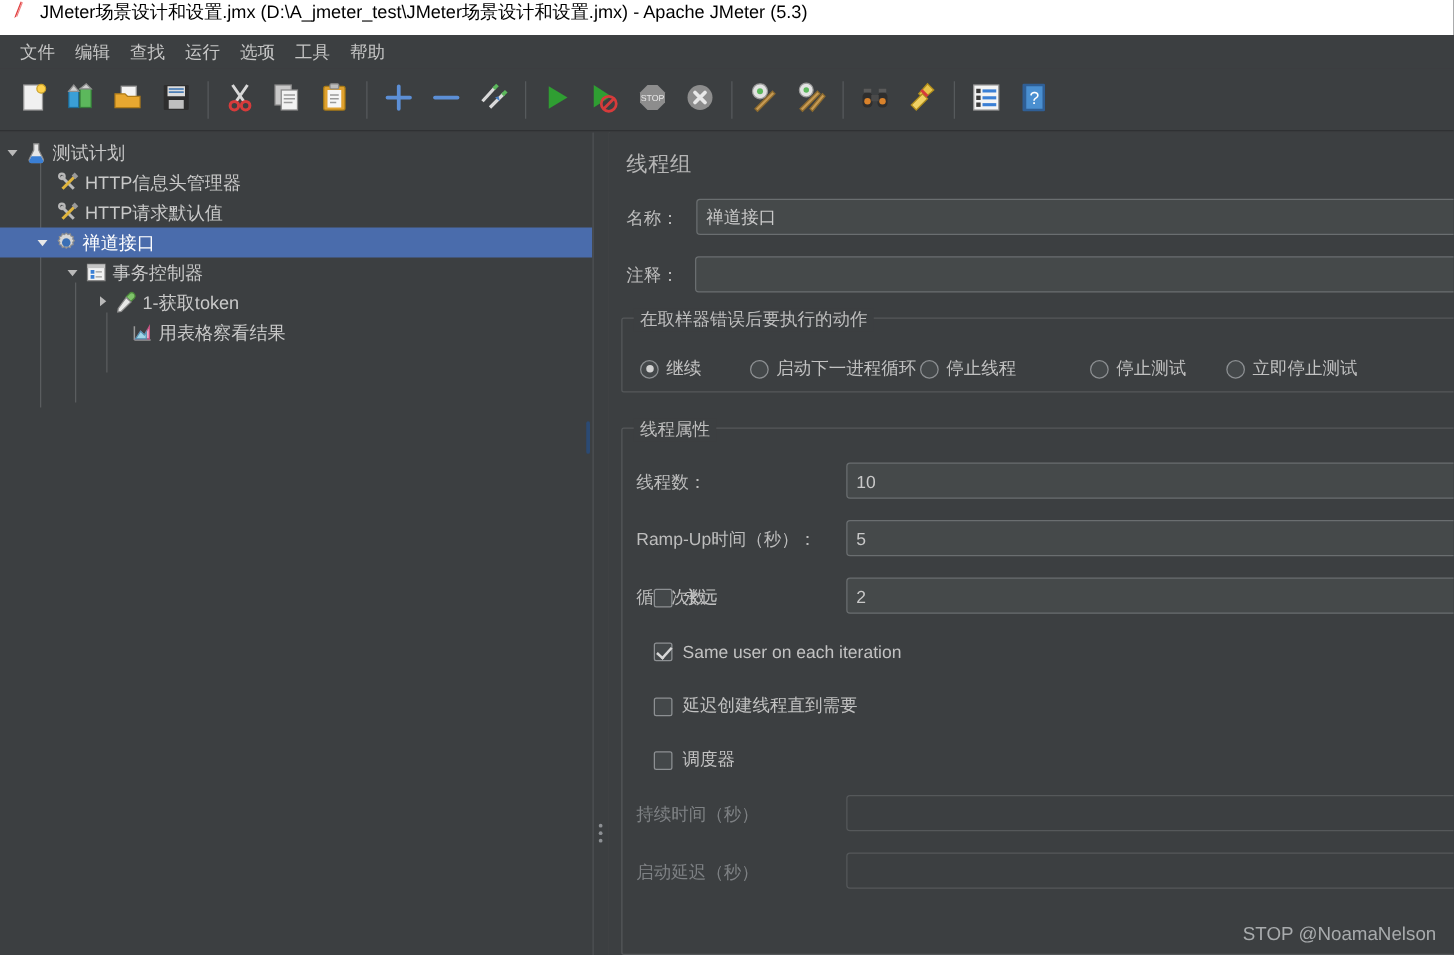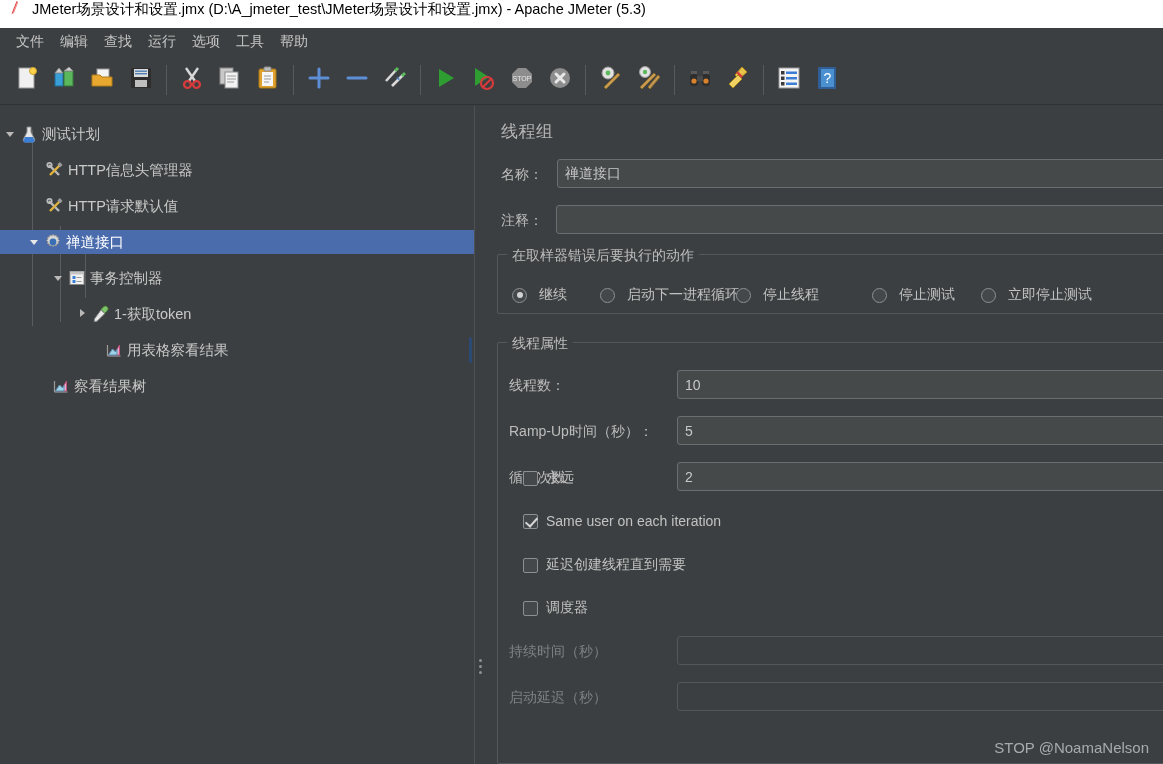--- a/index.html
+++ b/index.html
@@ -47,21 +47,21 @@
   .tsep{width:1px;height:30px;background:#565a5c;margin:0 6px;flex:none;}
 
   
   .tree-pane{
     position:absolute;left:0;top:106px;width:474px;height:658px;
     background:#3c3f41;overflow:hidden;
   }
   .tree{position:relative;padding-top:4px;}
   .trow{
     position:relative;height:24px;display:flex;align-items:center;
-    white-space:nowrap;cursor:default;margin-top:12px;
+    white-space:nowrap;cursor:default;
   }
   .trow.sel{background:#4a6cac;}
   .trow .lbl{font-size:14.5px;color:#c9c9c9;margin-left:4px;}
   .trow.sel .lbl{color:#ffffff;}
   .twist{
     width:14px;height:14px;flex:none;position:relative;margin-right:2px;
   }
   .twist::after{
     content:"";position:absolute;border-style:solid;
   }
@@ -120,21 +120,21 @@
     position:absolute;box-sizing:border-box;
     border:1px solid #55585a;border-radius:2px;
   }
   .group-title{
     position:absolute;background:#3c3f41;padding:0 5px;font-size:14px;color:#bdbdbd;
     white-space:nowrap;
   }
 
   
   .radio{
-    position:absolute;display:flex;align-items:center;gap:12px;white-space:nowrap;cursor:default;
+    position:absolute;display:flex;align-items:center;gap:6px;white-space:nowrap;cursor:default;
   }
   .radio .dot{
     width:15px;height:15px;border-radius:50%;border:1px solid #8d9093;background:#44484a;
     box-sizing:border-box;position:relative;flex:none;
   }
   .radio.on .dot::after{
     content:"";position:absolute;left:3.5px;top:3.5px;width:6px;height:6px;border-radius:50%;
     background:#d2d2d2;
   }
   .radio .rlbl{font-size:14px;color:#c2c2c2;}
@@ -486,31 +486,20 @@
           <svg width="18" height="18" viewBox="0 0 18 18">
             <path d="M2.5 15 h13" stroke="#9a9a9a" stroke-width="1.2"></path>
             <path d="M2.5 15 v-11" stroke="#9a9a9a" stroke-width="1.2"></path>
             <path d="M3.5 14 l4 -6 3 3 4 -7 v10 Z" fill="#f0a8c8" stroke="#c0507e"></path>
             <path d="M3.5 14 l4 -6 3 3 1.5 -2.6 v5.6 Z" fill="#9fd4e8" stroke="#4f93b0"></path>
           </svg>
         </span>
         <span class="lbl">用表格察看结果</span>
       </div>
 
-      <div class="trow" style="padding-left:52px;">
-        <span class="ticon">
-          <svg width="18" height="18" viewBox="0 0 18 18">
-            <path d="M2.5 15 h13" stroke="#9a9a9a" stroke-width="1.2"></path>
-            <path d="M2.5 15 v-11" stroke="#9a9a9a" stroke-width="1.2"></path>
-            <path d="M3.5 14 l4 -6 3 3 4 -7 v10 Z" fill="#f0a8c8" stroke="#c0507e"></path>
-            <path d="M3.5 14 l4 -6 3 3 1.5 -2.6 v5.6 Z" fill="#9fd4e8" stroke="#4f93b0"></path>
-          </svg>
-        </span>
-        <span class="lbl">察看结果树</span>
-      </div>
 
     </div>
   </div>
 
   <div class="tree-scroll">
     <div class="tree-thumb"></div>
   </div>
 
   <div class="splitter">
     <div class="sdots">

